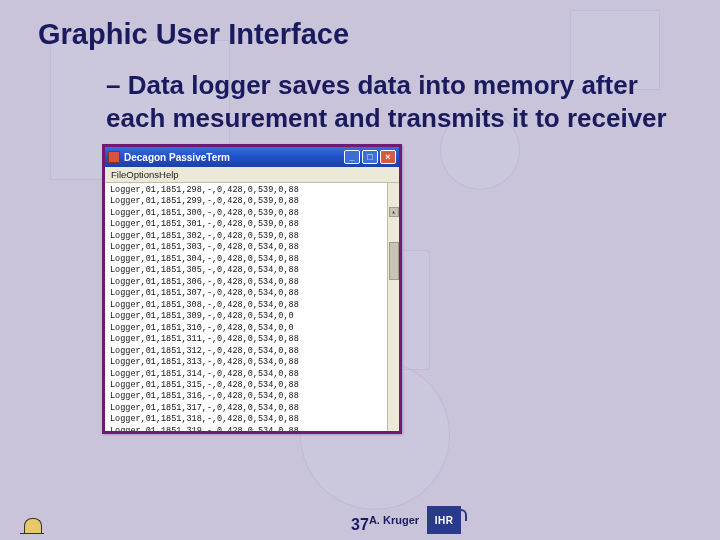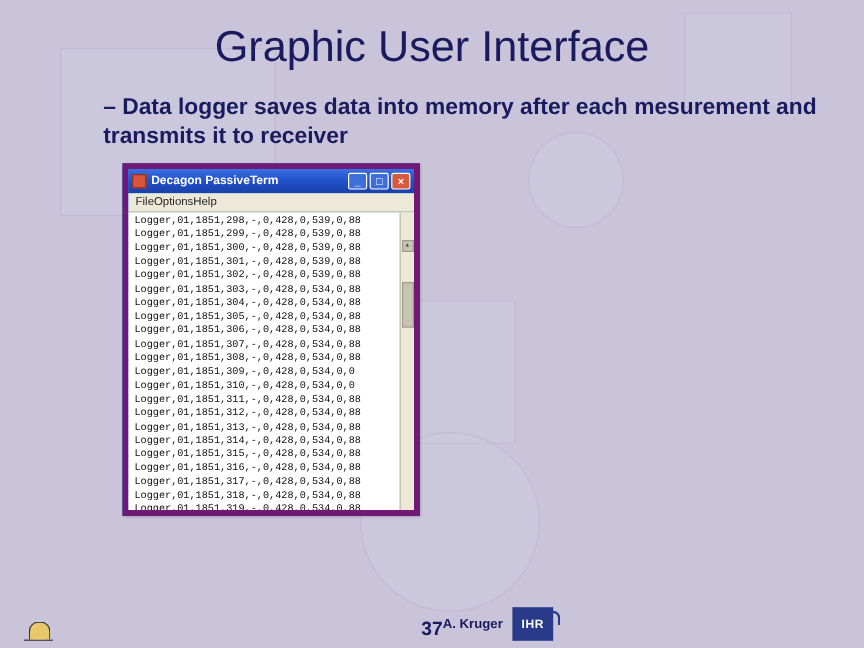--- a/index.html
+++ b/index.html
@@ -15,48 +15,48 @@
   .bg-shape { position: absolute; border: 1px solid rgba(180,175,200,0.5); background: rgba(210,205,225,0.3); }
   .bg-r1 { width: 180px; height: 140px; left: 50px; top: 40px; }
   .bg-r2 { width: 150px; height: 120px; left: 280px; top: 250px; border-radius: 4px; }
   .bg-r3 { width: 90px; height: 80px; right: 60px; top: 10px; }
   .bg-c1 { width: 150px; height: 150px; border-radius: 50%; left: 300px; top: 360px; }
   .bg-c2 { width: 80px; height: 80px; border-radius: 50%; right: 200px; top: 110px; }
 
   .slide { position: relative; width: 100%; height: 100%; padding: 18px 38px 50px 38px; }
 
   .title {
-    text-align: center;
-    font-size: 36px;
-    font-weight: normal;
+    text-align: left;
+    font-size: 29px;
+    font-weight: bold;
     color: #1a1a5e;
     margin-bottom: 18px;
   }
   .bullet-l1 {
     font-size: 23px;
     font-weight: bold;
     color: #1a1a5e;
     margin-left: 4px;
     margin-bottom: 8px;
   }
   .bullet-l2 {
-    font-size: 19px;
-    font-weight: bold;
-    color: #1a1a5e;
-    margin-left: 48px;
+    font-size: 26px;
+    font-weight: bold;
+    color: #1a1a5e;
+    margin-left: 68px;
     line-height: 1.25;
     margin-bottom: 10px;
   }
 
   
   .win {
-    width: 248px;
+    width: 300px;
     margin-left: 64px;
-    border: 5px solid #701a75;
-    background: #0ea5e9;
+    border: 3px solid #701a75;
+    background: #ef4444;
     box-shadow: 1px 1px 2px rgba(0,0,0,0.2);
   }
   .win-titlebar {
     height: 20px;
     background: linear-gradient(to bottom, #3a6ee0 0%, #2050c8 50%, #1a40a8 100%);
     display: flex;
     align-items: center;
     padding: 0 3px;
     color: #fff;
     font-size: 10px;

